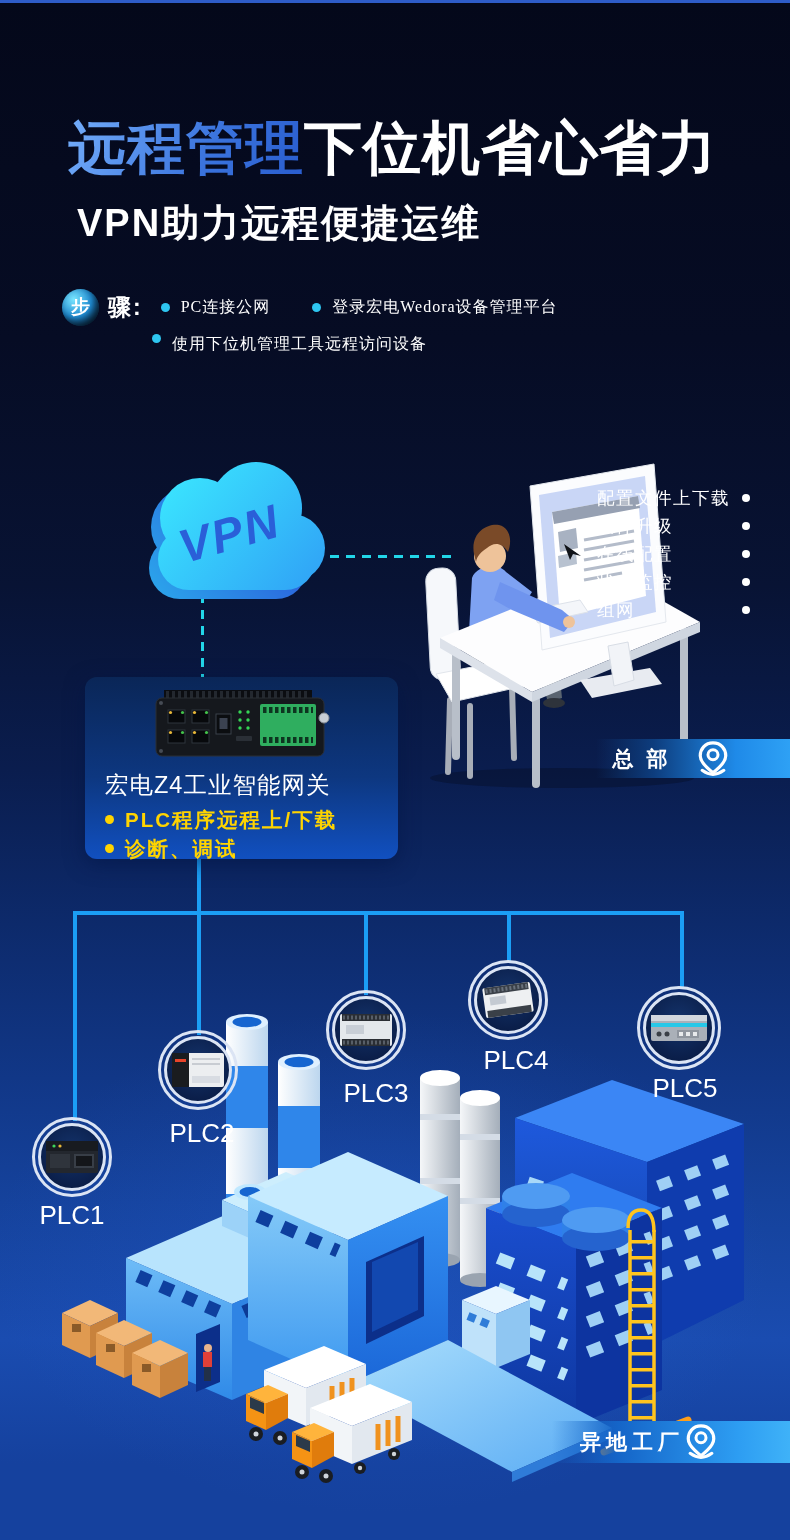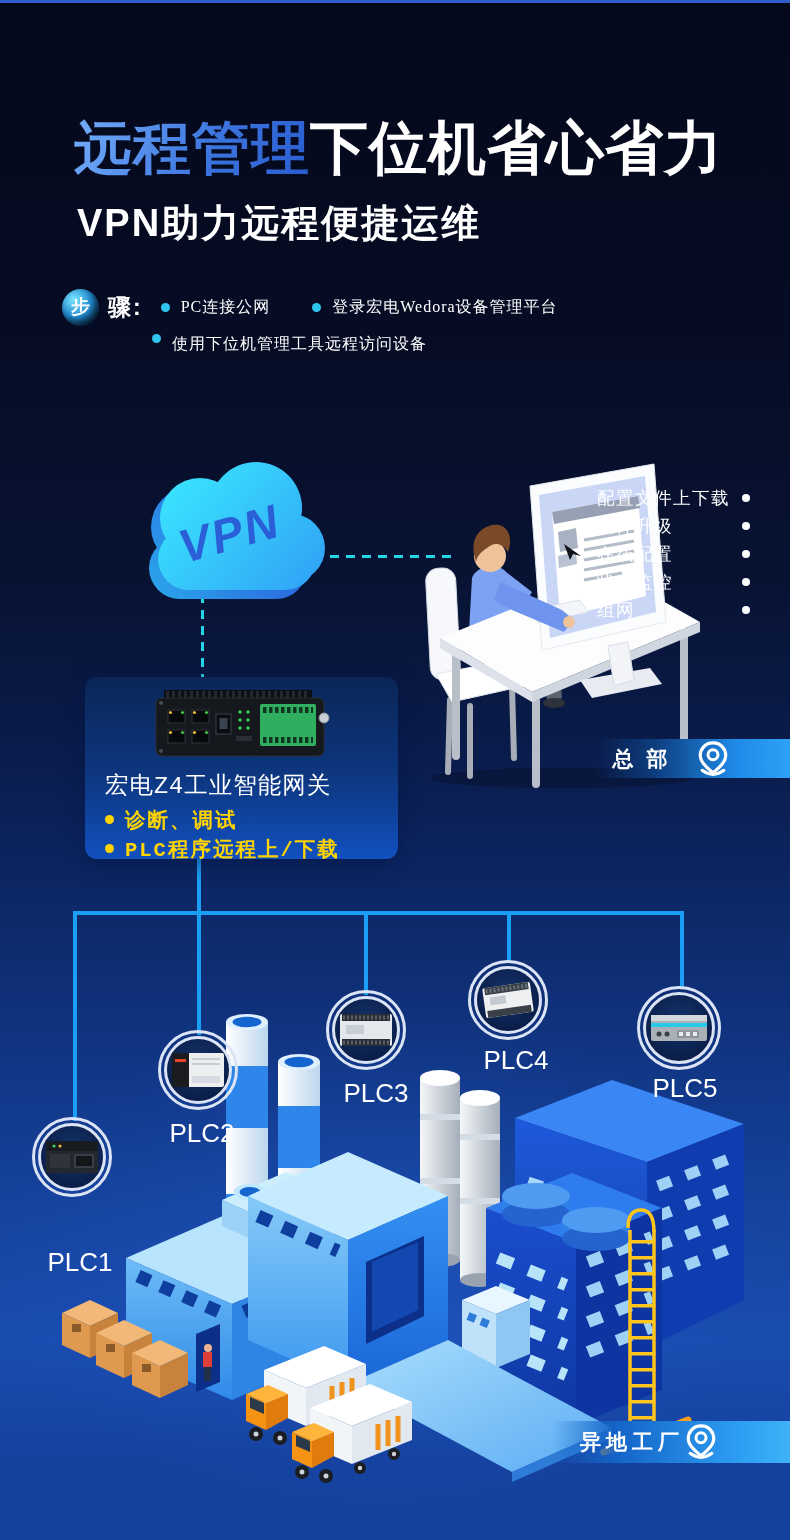--- a/index.html
+++ b/index.html
@@ -4,21 +4,21 @@
 <style>
   html,body{margin:0;padding:0;background:#04122c;font-family:"Liberation Sans",sans-serif;}
   #poster{position:relative;width:790px;height:1540px;overflow:hidden;margin:0 auto;
     background:
       radial-gradient(ellipse 560px 360px at 48% 82%, rgba(40,100,220,0.28), rgba(0,0,0,0) 70%),
       linear-gradient(180deg,#04081a 0%,#060c24 22%,#081334 38%,#0a1d4e 50%,#0d2a6b 60%,#113787 70%,#15429c 78%,#1a4cb0 87%,#15419e 95%,#15419e 100%);}
   .topline{position:absolute;top:0;left:0;width:100%;height:3px;background:#2e5cc8;}
   *{box-sizing:border-box;}
 
   
-  .title{position:absolute;left:74px;top:110px;font-size:58px;font-weight:900;color:#fff;white-space:nowrap;letter-spacing:1px;}
+  .title{position:absolute;left:68px;top:110px;font-size:58px;font-weight:900;color:#fff;white-space:nowrap;letter-spacing:1px;}
   .title .hl{color:#4a87e8;}
   @supports ((-webkit-background-clip:text)){
     .title .hl{background:linear-gradient(115deg,#6fa9f8 5%,#3a73dd 60%,#2b5fd0 95%);-webkit-background-clip:text;background-clip:text;color:transparent;}
   }
   .subtitle{position:absolute;left:77px;top:198px;font-size:38px;font-weight:700;color:#fff;letter-spacing:2px;}
 
   
   .steps{position:absolute;left:62px;top:288px;}
   .steps-row{display:flex;align-items:center;height:38px;}
   .steps-row2{display:flex;align-items:flex-start;height:34px;margin-top:8px;padding-left:90px;}
@@ -54,21 +54,21 @@
   .loc-badge{position:absolute;display:flex;align-items:center;justify-content:center;z-index:5;color:#fff;font-weight:700;}
   .hq-badge{left:596px;top:739px;width:194px;height:39px;gap:15px;padding-right:44px;font-size:21px;letter-spacing:13px;
     background:linear-gradient(90deg,rgba(8,30,70,0) 0%,#0d3d7e 30%,#1f8ae8 72%,#2ea1f5 100%);}
   .factory-badge{left:552px;top:1421px;width:238px;height:42px;padding-right:44px;font-size:21px;letter-spacing:5px;
     background:linear-gradient(90deg,rgba(16,50,130,0) 0%,#1565c8 28%,#2d9df2 78%,#3fb2f8 100%);}
   .loc-badge .txt{white-space:nowrap;}
 
   
   .gateway-card{position:absolute;left:85px;top:677px;width:313px;height:182px;border-radius:12px;z-index:3;
     background:linear-gradient(180deg,#0a2657 0%,#0d3780 55%,#1150c0 100%);
-    box-shadow:0 5px 20px rgba(0,20,70,.55);font-family:Liberation Mono, monospace;}
+    box-shadow:0 5px 20px rgba(0,20,70,.55);}
   .device{position:absolute;left:50%;top:11px;transform:translateX(-50%);}
   .gw-name{position:absolute;left:20px;top:92px;font-size:23.5px;color:#fff;letter-spacing:1px;}
   .gw-feats{position:absolute;left:20px;top:128px;}
   .gw-row{display:flex;align-items:center;gap:11px;height:29px;}
   .ydot{width:9px;height:9px;border-radius:50%;background:#ffd400;flex:none;}
   .gw-feat{color:#ffd400;font-size:20.5px;font-weight:700;letter-spacing:2px;}
 
   
   .l{position:absolute;background:#1b9ef5;z-index:2;}
 
@@ -262,25 +262,25 @@
         <line x1="109" y1="52" x2="159" y2="52" stroke="#0d3520" stroke-width="6" stroke-dasharray="3.5 2.5"></line>
       </g>
       <circle cx="170" cy="30" r="5" fill="#c8cdd4" stroke="#8a9099"></circle>
       <circle cx="7" cy="15" r="2" fill="#454b54"></circle>
         <circle cx="7" cy="63" r="2" fill="#454b54"></circle>
     </svg>
     <div class="gw-name">宏电Z4工业智能网关</div>
     <div class="gw-feats">
       <div class="gw-row">
           <span class="ydot"></span>
-          <span class="gw-feat">诊断、调试</span>
+          <span class="gw-feat">PLC程序远程上/下载</span>
         </div>
       <div class="gw-row">
           <span class="ydot"></span>
-          <span class="gw-feat">PLC程序远程上/下载</span>
+          <span class="gw-feat">诊断、调试</span>
         </div>
     </div>
   </div>
 
   <div class="l" style="left:197px;top:856px;width:4px;height:59px;"></div>
   <div class="l" style="left:73px;top:911px;width:611px;height:4px;"></div>
   <div class="l" style="left:73px;top:911px;width:4px;height:210px;"></div>
   <div class="l" style="left:197px;top:915px;width:4px;height:120px;"></div>
   <div class="l" style="left:364px;top:915px;width:4px;height:80px;"></div>
   <div class="l" style="left:507px;top:915px;width:4px;height:48px;"></div>
@@ -531,21 +531,21 @@
         <circle cx="8" cy="25" r="2.5" fill="#3a3f46"></circle>
           <circle cx="16" cy="25" r="2.5" fill="#3a3f46"></circle>
         <rect x="26" y="21" width="22" height="8" fill="#8f959e"></rect>
         <rect x="28" y="23" width="4" height="4" fill="#e8eaec"></rect>
           <rect x="35" y="23" width="4" height="4" fill="#e8eaec"></rect>
           <rect x="42" y="23" width="4" height="4" fill="#e8eaec"></rect>
       </svg>
     </div>
   </div>
 
-  <div class="plc-label" style="left:80px;top:1200px;margin-top:47px;">PLC1</div>
+  <div class="plc-label" style="left:72px;top:1200px;">PLC1</div>
   <div class="plc-label" style="left:202px;top:1118px;">PLC2</div>
   <div class="plc-label" style="left:376px;top:1078px;">PLC3</div>
   <div class="plc-label" style="left:516px;top:1045px;">PLC4</div>
   <div class="plc-label" style="left:685px;top:1073px;">PLC5</div>
 
   <div class="loc-badge factory-badge">
     <span class="txt">异地工厂</span>
     <svg width="34" height="40" viewBox="0 0 36 42">
       <path d="M18 4 C9.5 4 4.5 10.5 4.5 17.5 C4.5 26 18 35.5 18 35.5 C18 35.5 31.5 26 31.5 17.5 C31.5 10.5 26.5 4 18 4 Z" fill="none" stroke="#fff" stroke-width="3.4"></path>
       <circle cx="18" cy="16.5" r="5.3" fill="none" stroke="#fff" stroke-width="3.2"></circle>

